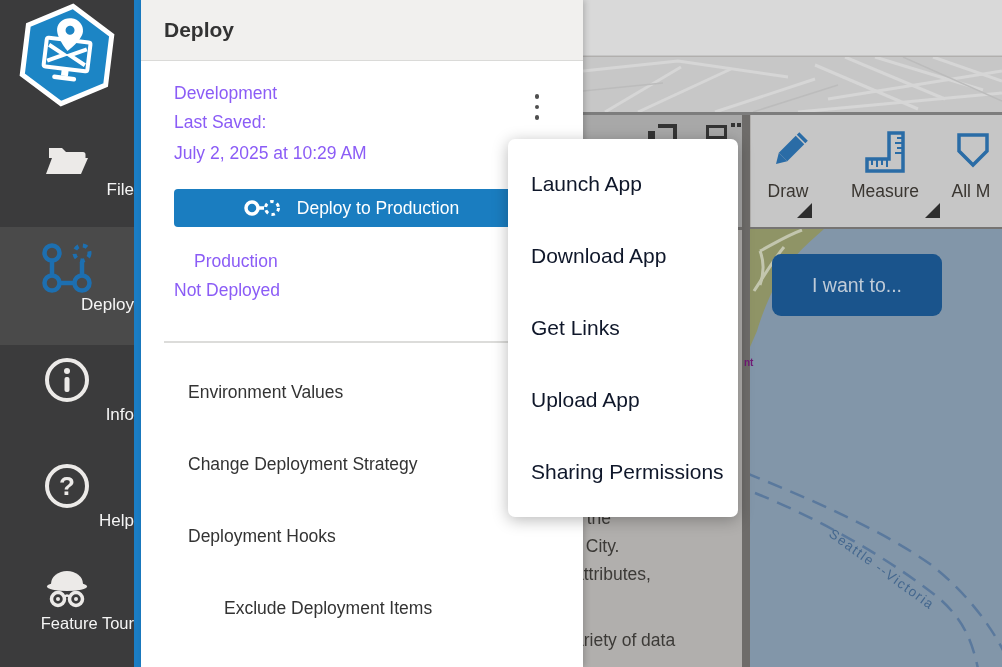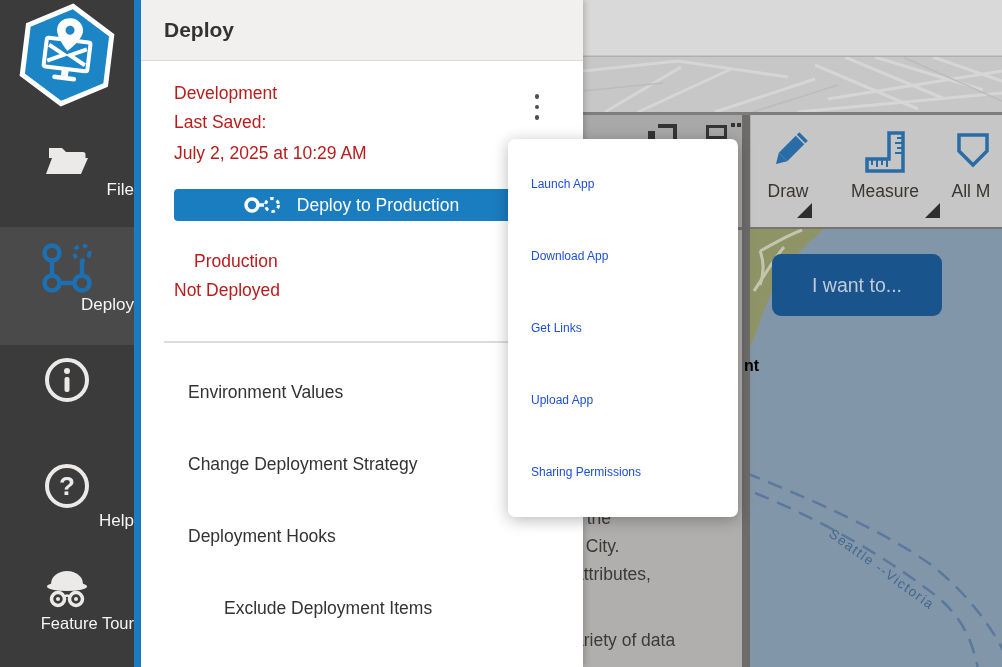--- a/index.html
+++ b/index.html
@@ -34,52 +34,52 @@
   .flyout-tri { position:absolute; width:0; height:0; border-left:15px solid transparent; border-bottom:15px solid #2e2e2e; top:88px; }
 
   
   .map { position:absolute; left:167px; top:229px; width:252px; height:438px; background:#8296a9; overflow:hidden; }
   .map svg.land, .map svg.routes { position:absolute; left:0; top:0; }
   .iwt-btn { position:absolute; left:22px; top:25px; width:170px; height:62px; background:#1a548c; border-radius:9px;
              display:flex; align-items:center; justify-content:center; color:#bfcbd8; font-size:19.5px; cursor:pointer; }
   .route-label { position:absolute; left:85px; top:297px; width:170px; transform:rotate(36deg); transform-origin:left top;
                  color:#44678e; font-size:13.5px; letter-spacing:1.5px; white-space:nowrap; }
   .dark-bar { position:absolute; left:159px; top:115px; width:8px; height:552px; background:#6e6c6a; }
-  .map-clip-label { position:absolute; left:161px; top:357px; font-size:16px; font-weight:bold; color:#000000; z-index:2; }
+  .map-clip-label { position:absolute; left:161px; top:357px; font-size:10px; font-weight:bold; color:#701a75; z-index:2; }
 
   .frag { position:absolute; font-size:17.5px; color:#3c3a37; white-space:nowrap; }
 
   
   .sidebar { position:absolute; left:0; top:0; width:134px; height:667px; background:#3b3b3c; z-index:3; }
   .accent-strip { position:absolute; left:134px; top:0; width:7px; height:667px; background:#1a7dc4; z-index:3; }
   .logo { position:absolute; left:17px; top:3px; width:100px; height:104px; }
   .side-item { position:absolute; left:0; width:134px; text-align:right; cursor:pointer; }
   .side-item.active { background:#4a4a4a; }
   .side-item .ic { display:flex; justify-content:center; }
   .side-item .lbl { color:#f5f5f5; font-size:17px; }
 
   
   .panel { position:absolute; left:141px; top:0; width:442px; height:667px; background:#ffffff; z-index:4; box-shadow:2px 0 6px rgba(0,0,0,0.18); }
   .panel-header { position:absolute; left:0; top:0; width:442px; height:61px; background:#f1f0ee; border-bottom:1px solid #dadad8;
                   display:flex; align-items:center; padding-left:23px; }
   .panel-header .title { font-size:21px; font-weight:bold; color:#333; }
-  .dev-line { position:absolute; left:33px; font-size:17.5px; color:#b91c1c; white-space:nowrap; }
+  .dev-line { position:absolute; left:33px; font-size:17.5px; color:#8b5cf6; white-space:nowrap; }
   .kebab { position:absolute; left:382px; top:88px; width:28px; height:38px; display:flex; flex-direction:column;
            align-items:center; justify-content:center; gap:6px; cursor:pointer; }
   .kebab i { width:4.5px; height:4.5px; border-radius:50%; background:#4f4f4f; }
-  .deploy-btn { position:absolute; left:33px; top:189px; width:354px; height:32px; background:#1a7dc0; border:none; border-radius:4px;
+  .deploy-btn { position:absolute; left:33px; top:189px; width:354px; height:38px; background:#1a7dc0; border:none; border-radius:4px;
                 display:flex; align-items:center; justify-content:center; gap:16px; color:#fff; font-size:17.5px;
                 font-family:"Liberation Sans", sans-serif; cursor:pointer; }
   .panel-divider { position:absolute; left:23px; right:0; top:341px; height:2px; background:#dcdcda; }
   .panel-link { position:absolute; left:47px; font-size:17.5px; color:#333; white-space:nowrap; cursor:pointer; }
 
   
   .dropdown { position:absolute; left:508px; top:139px; width:230px; height:378px; background:#ffffff; border-radius:7px;
               box-shadow:0 3px 16px rgba(0,0,0,0.28); z-index:6; padding-top:9px; }
-  .dropdown .item { height:72px; display:flex; align-items:center; padding-left:23px; font-size:12px; color:#1d4ed8; cursor:pointer; }
+  .dropdown .item { height:72px; display:flex; align-items:center; padding-left:23px; font-size:21px; color:#0f172a; cursor:pointer; }
 </style>
 </head>
 <body>
 
 <div class="preview">
   <div class="top-strip"></div>
 
   <div class="streets-band">
     <svg width="419" height="55">
       <g stroke="#d6d6d6" stroke-width="3" fill="none">
@@ -244,20 +244,21 @@
   </div>
 
   <div class="side-item" style="top:355px; height:84px;">
     <div class="ic">
       <svg width="50" height="50">
         <circle cx="25" cy="25" r="20" fill="none" stroke="#eceae8" stroke-width="4"></circle>
         <circle cx="25" cy="16" r="3" fill="#eceae8"></circle>
         <rect x="22.5" y="22" width="5" height="15" rx="2" fill="#eceae8"></rect>
       </svg>
     </div>
+    <div class="lbl">Info</div>
   </div>
 
   <div class="side-item" style="top:461px; height:84px;">
     <div class="ic">
       <svg width="50" height="50">
         <circle cx="25" cy="25" r="20" fill="none" stroke="#eceae8" stroke-width="4"></circle>
         <text x="25" y="34" text-anchor="middle" font-family="Liberation Sans, sans-serif" font-size="26" font-weight="bold" fill="#eceae8">?</text>
       </svg>
     </div>
     <div class="lbl">Help</div>

